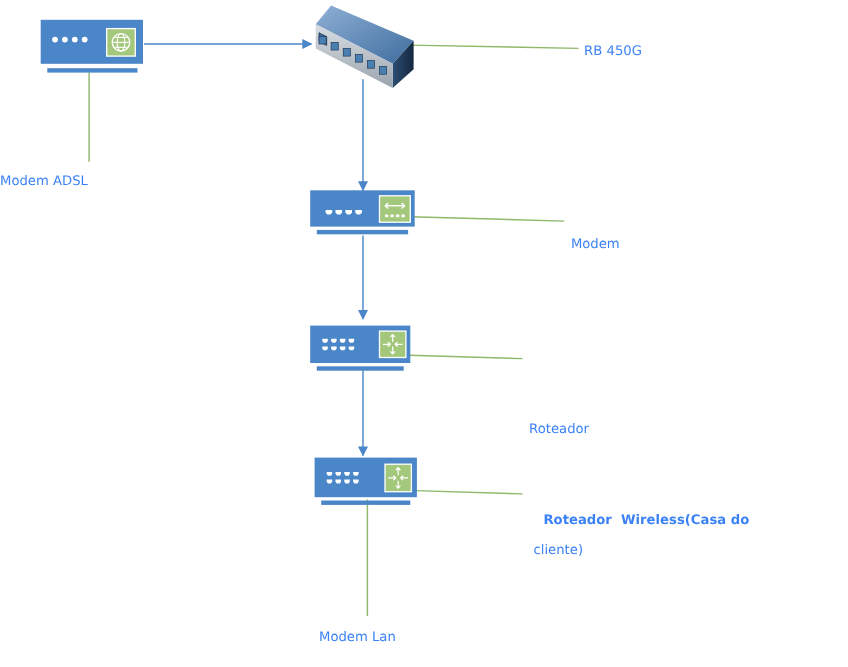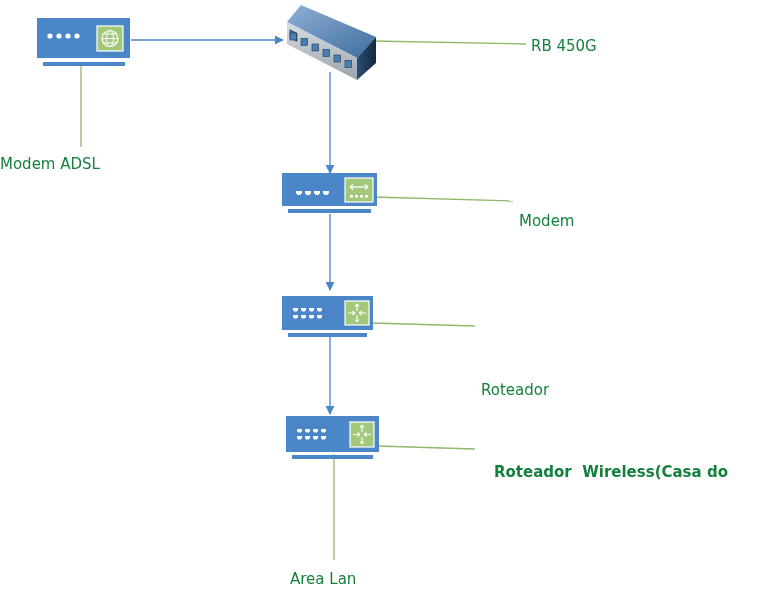--- a/index.html
+++ b/index.html
@@ -1,18 +1,18 @@
 <!DOCTYPE html>
 <html><head>
 <meta charset="utf-8">
 <style>
   html, body { margin: 0; padding: 0; background: #ffffff; }
   #canvas { position: relative; width: 771px; height: 606px; overflow: hidden; background: #ffffff; font-family: "DejaVu Sans", sans-serif; }
   #canvas svg { position: absolute; left: 0; top: 0; }
-  .label { position: absolute; color: #15803d; font-size: 15px; line-height: 28px; white-space: nowrap; }
+  .label { position: absolute; color: #3b82f6; font-size: 12px; line-height: 28px; white-space: nowrap; }
 </style>
 </head>
 <body>
 
 <div id="canvas">
   <svg width="771" height="606" viewBox="0 0 771 606" xmlns="http://www.w3.org/2000/svg">
     <defs>
       <marker id="arrow" viewBox="0 0 10 10" refX="9" refY="5" markerWidth="7" markerHeight="7" orient="auto-start-reverse">
         <path d="M0,0 L10,5 L0,10 z" fill="#4a86c8"></path>
       </marker>
@@ -135,14 +135,15 @@
         <path d="M362,425 v7 M362,425 l-2,2.5 M362,425 l2,2.5 M362,444 v-7 M362,444 l-2,-2.5 M362,444 l2,-2.5 M353,434.5 h7 M360,434.5 l-2.5,-2 M360,434.5 l-2.5,2 M371,434.5 h-7 M364,434.5 l2.5,-2 M364,434.5 l2.5,2" stroke="#ffffff" stroke-width="1.1" fill="none"></path>
       </g>
     </g>
   </svg>
 
   <div class="label" style="left:0; top:150px;">Modem ADSL</div>
   <div class="label" style="left:531px; top:32px;">RB 450G</div>
   <div class="label" style="left:519px; top:207px;">Modem</div>
   <div class="label" style="left:481px; top:336px;margin-top:40px;">Roteador</div>
   <div class="label" style="left:494px; top:458px; white-space:pre;font-weight:bold;">Roteador  Wireless(Casa do</div>
-  <div class="label" style="left:290px; top:565px;">Area Lan</div>
+  <div class="label" style="left:485px; top:486px;">cliente)</div>
+  <div class="label" style="left:290px; top:565px;">Modem Lan</div>
 </div>
 
 </body></html>

